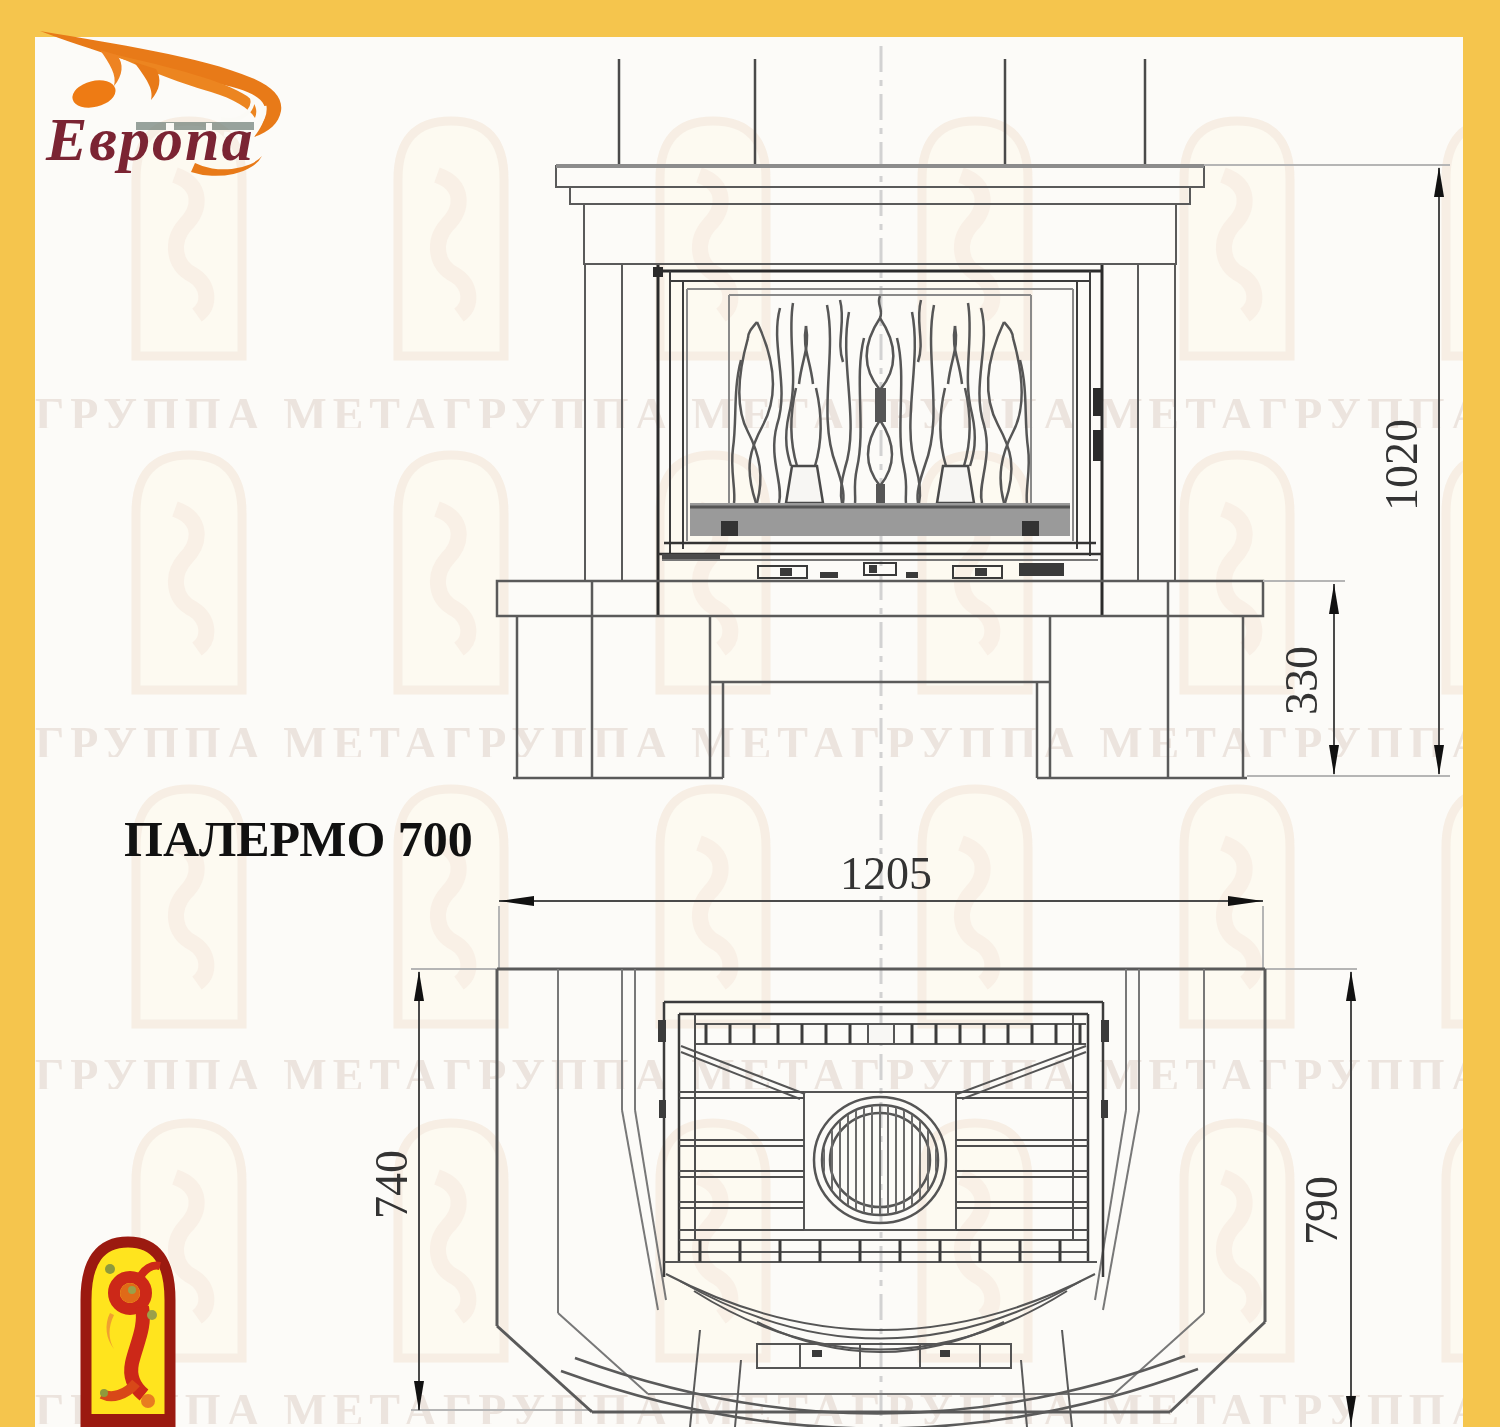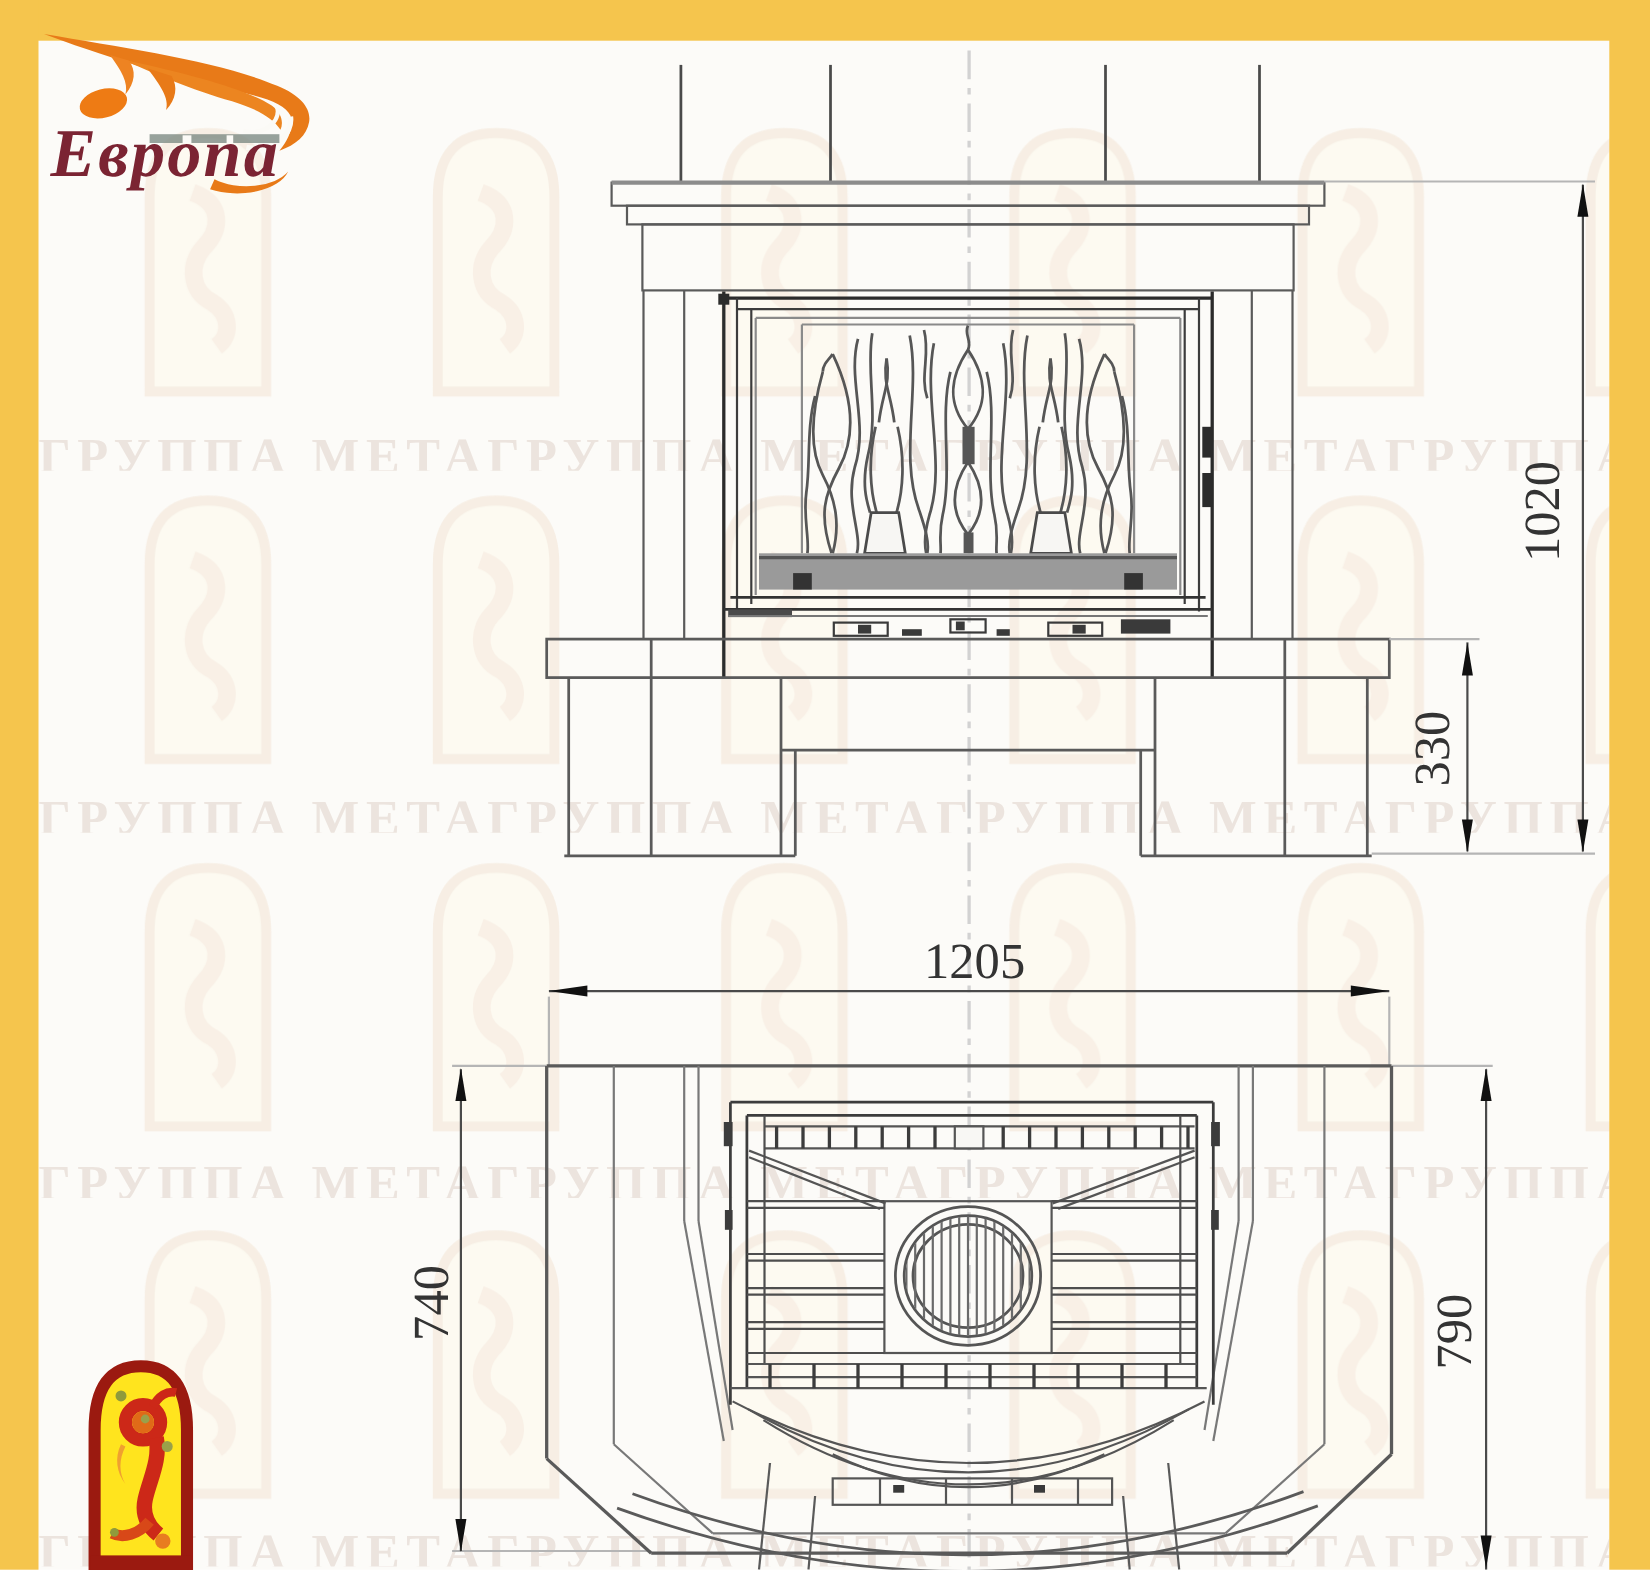--- a/index.html
+++ b/index.html
@@ -408,13 +408,14 @@
     <path d="M82,80 C86,100 76,118 72,136 C69,150 74,160 84,168" fill="none" stroke="#cc2818" stroke-width="14"></path>
     <path d="M76,156 C66,168 52,172 42,167" fill="none" stroke="#d84818" stroke-width="10"></path>
     <circle cx="50" cy="42" r="5" fill="#8f9a3c"></circle>
     <circle cx="92" cy="88" r="5" fill="#9aa04a"></circle>
     <circle cx="44" cy="166" r="4" fill="#8f9a3c"></circle>
     <circle cx="88" cy="174" r="7" fill="#e87c20"></circle>
     <path d="M54,88 C48,100 48,112 54,122 C46,112 44,98 50,86 Z" fill="#f0a030"></path>
     <rect x="22" y="187" width="92" height="23" fill="#9b1a10"></rect>
   </svg>
 
+  <div class="title">ПАЛЕРМО 700</div>
 </div>
 
 </body></html>

